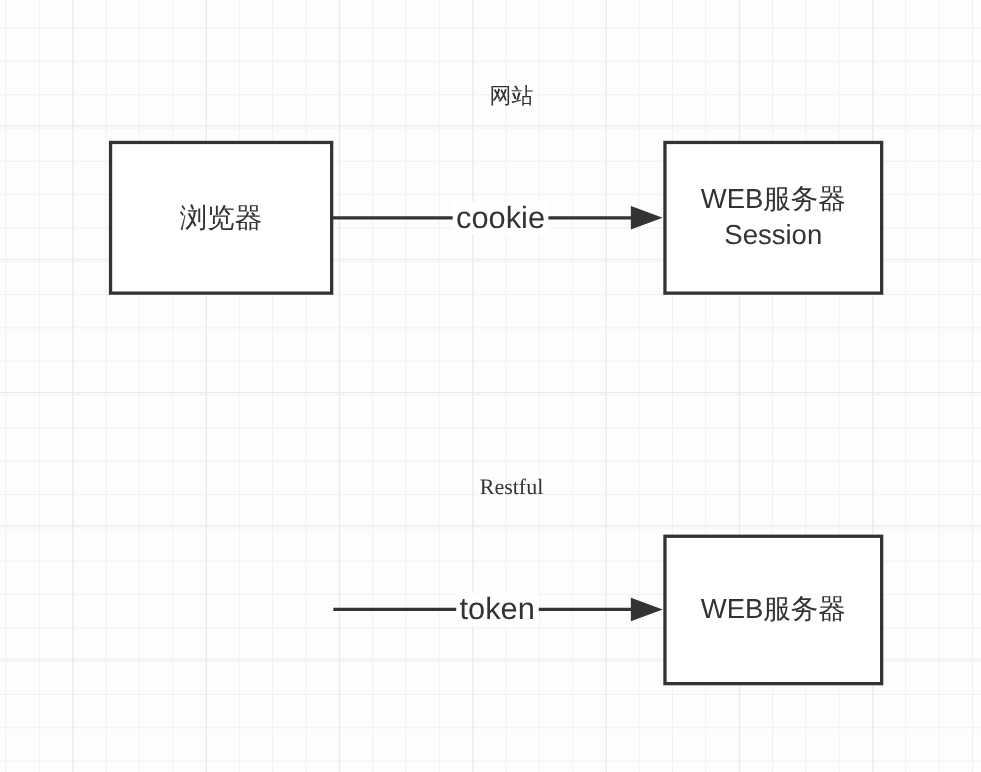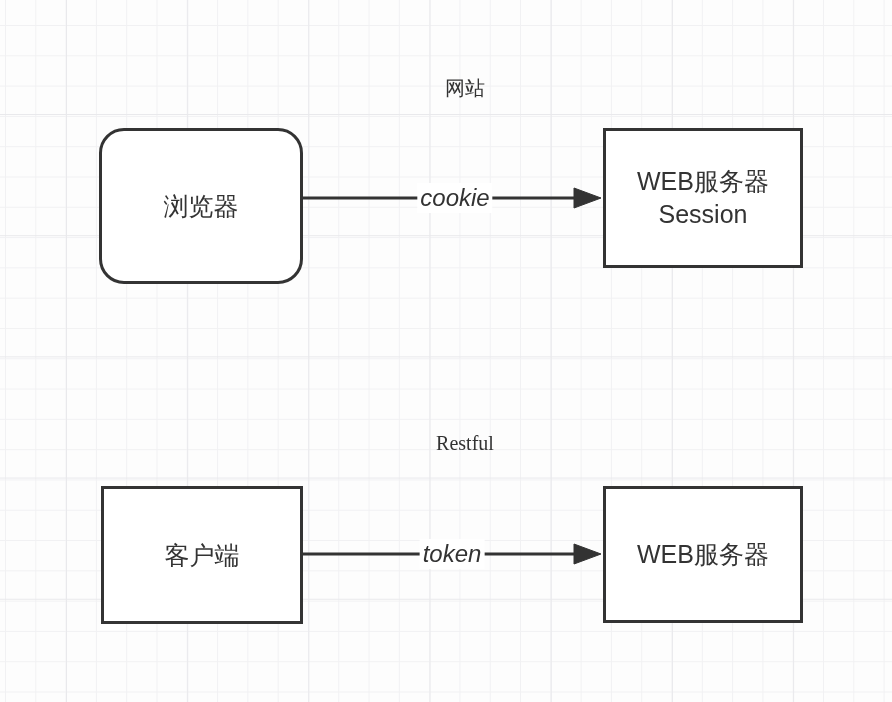--- a/index.html
+++ b/index.html
@@ -65,55 +65,51 @@
   }
   .edge-head {
     fill: #333333;
     stroke: #333333;
   }
   .edge-label {
     position: absolute;
     transform: translate(-50%, -50%);
     background: #ffffff;
     padding: 1px 3px;
-    font-size: 24px;
+    font-size: 28px;
     line-height: 28px;
     white-space: nowrap;
     color: #333333;
-    font-style: italic;
   }
 </style>
 </head>
 <body>
 
 <div class="canvas">
 
   <div class="flow-title" style="left:465px; top:74px;">网站</div>
 
-  <div class="shape-box" style="left:99px; top:128px; width:204px; height:156px;border-radius:25px;">
+  <div class="shape-box" style="left:99px; top:128px; width:204px; height:140px;">
     <span>浏览器</span>
   </div>
 
   <svg class="edge-svg" style="left:302px; top:183px;" width="302" height="30">
     <line class="edge-line" x1="0" y1="15" x2="276" y2="15"></line>
     <polygon class="edge-head" points="272,5 299,15 272,25"></polygon>
   </svg>
 
   <div class="edge-label" style="left:455px; top:198px;">cookie</div>
 
   <div class="shape-box" style="left:603px; top:128px; width:200px; height:140px;">
     <span>WEB服务器</span>
     <span>Session</span>
   </div>
 
   <div class="flow-title" style="left:465px; top:429px;font-family:Liberation Serif, serif;">Restful</div>
 
-  <div class="shape-box" style="left:101px; top:486px; width:202px; height:138px;">
-    <span>客户端</span>
-  </div>
 
   <svg class="edge-svg" style="left:303px; top:539px;" width="302" height="30">
     <line class="edge-line" x1="0" y1="15" x2="275" y2="15"></line>
     <polygon class="edge-head" points="271,5 298,15 271,25"></polygon>
   </svg>
 
   <div class="edge-label" style="left:452px; top:554px;">token</div>
 
   <div class="shape-box" style="left:603px; top:486px; width:200px; height:137px;">
     <span>WEB服务器</span>

